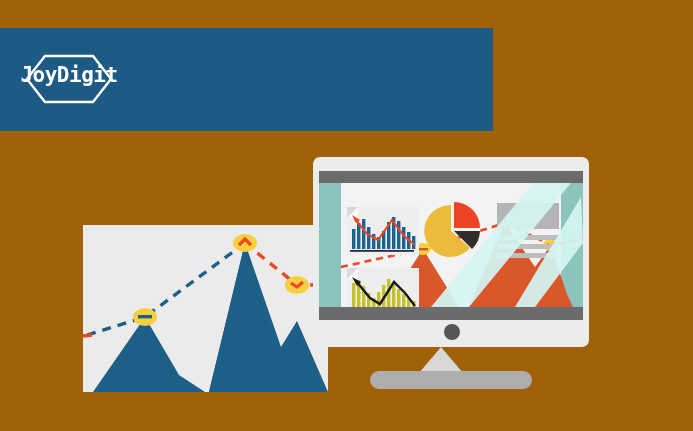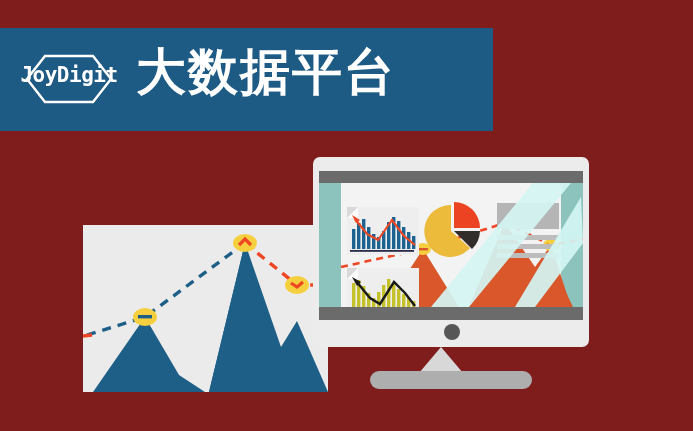--- a/index.html
+++ b/index.html
@@ -3,21 +3,21 @@
 <meta charset="utf-8">
 <style>
   html,body{margin:0;padding:0;}
   body{
     width:693px;height:431px;
     background:#22c6fb;
     font-family:"Liberation Sans","DejaVu Sans",sans-serif;
     overflow:hidden;
     position:relative;
   }
-  #stage{position:absolute;left:0;top:0;width:693px;height:431px;overflow:hidden;background:#7f1d1d;}
+  #stage{position:absolute;left:0;top:0;width:693px;height:431px;overflow:hidden;background:#a16207;}
 
   
   .header-bar{
     position:absolute;left:0;top:28px;width:493px;height:103px;
     background:#1d5a84;
     display:flex;align-items:center;
   }
   .logo-block{
     position:absolute;left:14px;top:34px;width:110px;height:90px;
     display:flex;flex-direction:column;align-items:center;justify-content:center;
@@ -115,21 +115,20 @@
 
   <div class="logo-block">
     <div class="logo-hex-wrap">
       <svg width="108" height="52" viewBox="0 0 108 52" aria-hidden="true">
         <polygon points="30,3 78,3 96,26 78,49 30,49 12,26" fill="none" stroke="#ffffff" stroke-width="2.4"></polygon>
       </svg>
       <div class="logo-word">JoyDigit</div>
     </div>
   </div>
 
-  <div class="header-title">大数据平台</div>
 
   <div class="left-panel">
     <svg width="245" height="167" viewBox="0 0 245 167" aria-hidden="true">
 
       <polygon fill="#1d5f87" points="0,167 10,167 62,92 96,150 122,167 126,167 162,18 198,122 214,96 245,167 245,167 0,167"></polygon>
       <polygon fill="#1d5f87" points="126,167 162,18 200,167"></polygon>
 
       <polyline fill="none" stroke="#1d5f87" stroke-width="3.4" stroke-dasharray="9,7" points="4,110 62,92 162,18"></polyline>
 
       <polyline fill="none" stroke="#ef4623" stroke-width="3.4" stroke-dasharray="9,7" points="162,18 214,60 245,60"></polyline>

